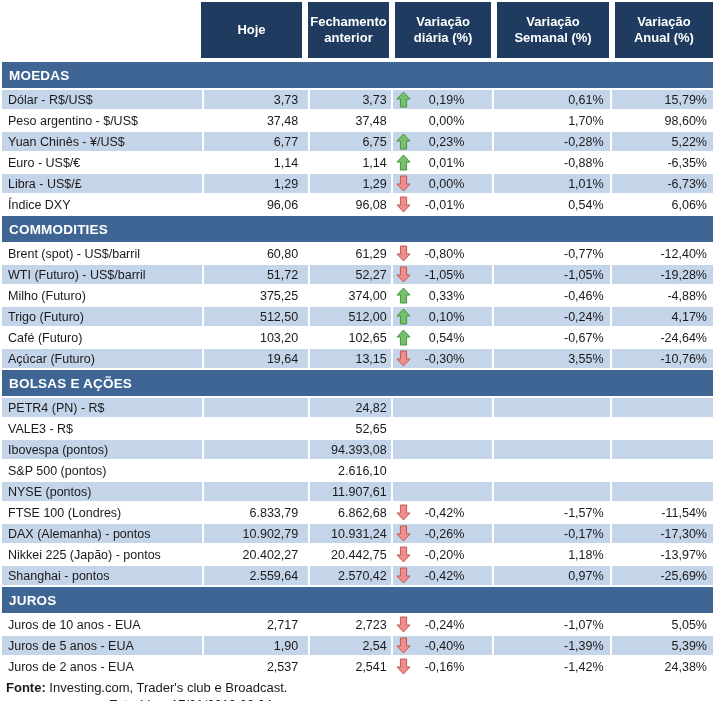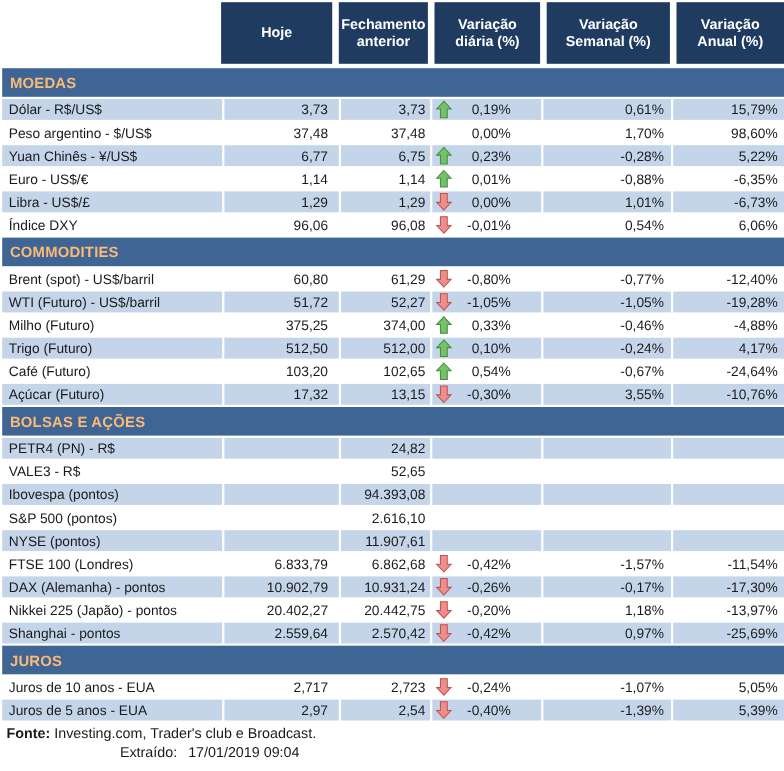--- a/index.html
+++ b/index.html
@@ -21,21 +21,21 @@
   
   .c-hoje{width:105px;}
   .c-fech{width:81px;}
   .c-vdia{width:100px;}
   .c-vsem{width:116px;}
   .c-anual{width:102px;}
   .c-label{width:201px;text-align:center;}
 
   
   .section-bar{
-    height:26px;margin-bottom:2px;background:#3E6593;color:#fdba74;
+    height:26px;margin-bottom:2px;background:#3E6593;color:#ffffff;
     font-weight:bold;font-size:13.5px;display:flex;align-items:center;
     padding-left:7px;box-sizing:border-box;letter-spacing:.2px;
   }
 
   
   .row{display:flex;gap:2px;height:19px;margin-bottom:2px;}
   .cell{
     display:flex;align-items:center;font-size:12.5px;box-sizing:border-box;background:#ffffff;
     white-space:nowrap;overflow:hidden;
   }
@@ -233,21 +233,21 @@
               <polygon points="8,1 15,8.5 11.3,8.5 11.3,17 4.7,17 4.7,8.5 1,8.5" fill="#77C06B" stroke="#3F8F3D" stroke-width="1"></polygon>
             </svg>
           </span>
       <span class="val">0,54%</span>
     </div>
     <div class="cell num c-vsem">-0,67%</div>
     <div class="cell num c-anual">-24,64%</div>
   </div>
       <div class="row shaded">
     <div class="cell label c-label">Açúcar (Futuro)</div>
-    <div class="cell num c-hoje">17,32</div>
+    <div class="cell num c-hoje">19,64</div>
     <div class="cell num c-fech">13,15</div>
     <div class="cell num c-vdia">
       <span class="arrow-wrap">
             <svg width="15" height="18" viewBox="0 0 16 18">
               <polygon points="8,17 1,9.5 4.7,9.5 4.7,1 11.3,1 11.3,9.5 15,9.5" fill="#EC8E8C" stroke="#C2504E" stroke-width="1"></polygon>
             </svg>
           </span>
       <span class="val">-0,30%</span>
     </div>
     <div class="cell num c-vsem">3,55%</div>
@@ -380,32 +380,47 @@
               <polygon points="8,17 1,9.5 4.7,9.5 4.7,1 11.3,1 11.3,9.5 15,9.5" fill="#EC8E8C" stroke="#C2504E" stroke-width="1"></polygon>
             </svg>
           </span>
       <span class="val">-0,24%</span>
     </div>
     <div class="cell num c-vsem">-1,07%</div>
     <div class="cell num c-anual">5,05%</div>
   </div>
       <div class="row shaded">
     <div class="cell label c-label">Juros de 5 anos - EUA</div>
-    <div class="cell num c-hoje">2,97</div>
+    <div class="cell num c-hoje">1,90</div>
     <div class="cell num c-fech">2,54</div>
     <div class="cell num c-vdia">
       <span class="arrow-wrap">
             <svg width="15" height="18" viewBox="0 0 16 18">
               <polygon points="8,17 1,9.5 4.7,9.5 4.7,1 11.3,1 11.3,9.5 15,9.5" fill="#EC8E8C" stroke="#C2504E" stroke-width="1"></polygon>
             </svg>
           </span>
       <span class="val">-0,40%</span>
     </div>
     <div class="cell num c-vsem">-1,39%</div>
     <div class="cell num c-anual">5,39%</div>
+  </div>
+      <div class="row">
+    <div class="cell label c-label">Juros de 2 anos - EUA</div>
+    <div class="cell num c-hoje">2,537</div>
+    <div class="cell num c-fech">2,541</div>
+    <div class="cell num c-vdia">
+      <span class="arrow-wrap">
+            <svg width="15" height="18" viewBox="0 0 16 18">
+              <polygon points="8,17 1,9.5 4.7,9.5 4.7,1 11.3,1 11.3,9.5 15,9.5" fill="#EC8E8C" stroke="#C2504E" stroke-width="1"></polygon>
+            </svg>
+          </span>
+      <span class="val">-0,16%</span>
+    </div>
+    <div class="cell num c-vsem">-1,42%</div>
+    <div class="cell num c-anual">24,38%</div>
   </div>
     </div>
 
   <div class="footer">
     <div class="line1">
       <b>Fonte:</b><span> Investing.com, Trader's club e Broadcast.</span>
     </div>
     <div class="line2">
       <span class="extraido-label">Extraído:</span><span>17/01/2019 09:04</span>
     </div>

